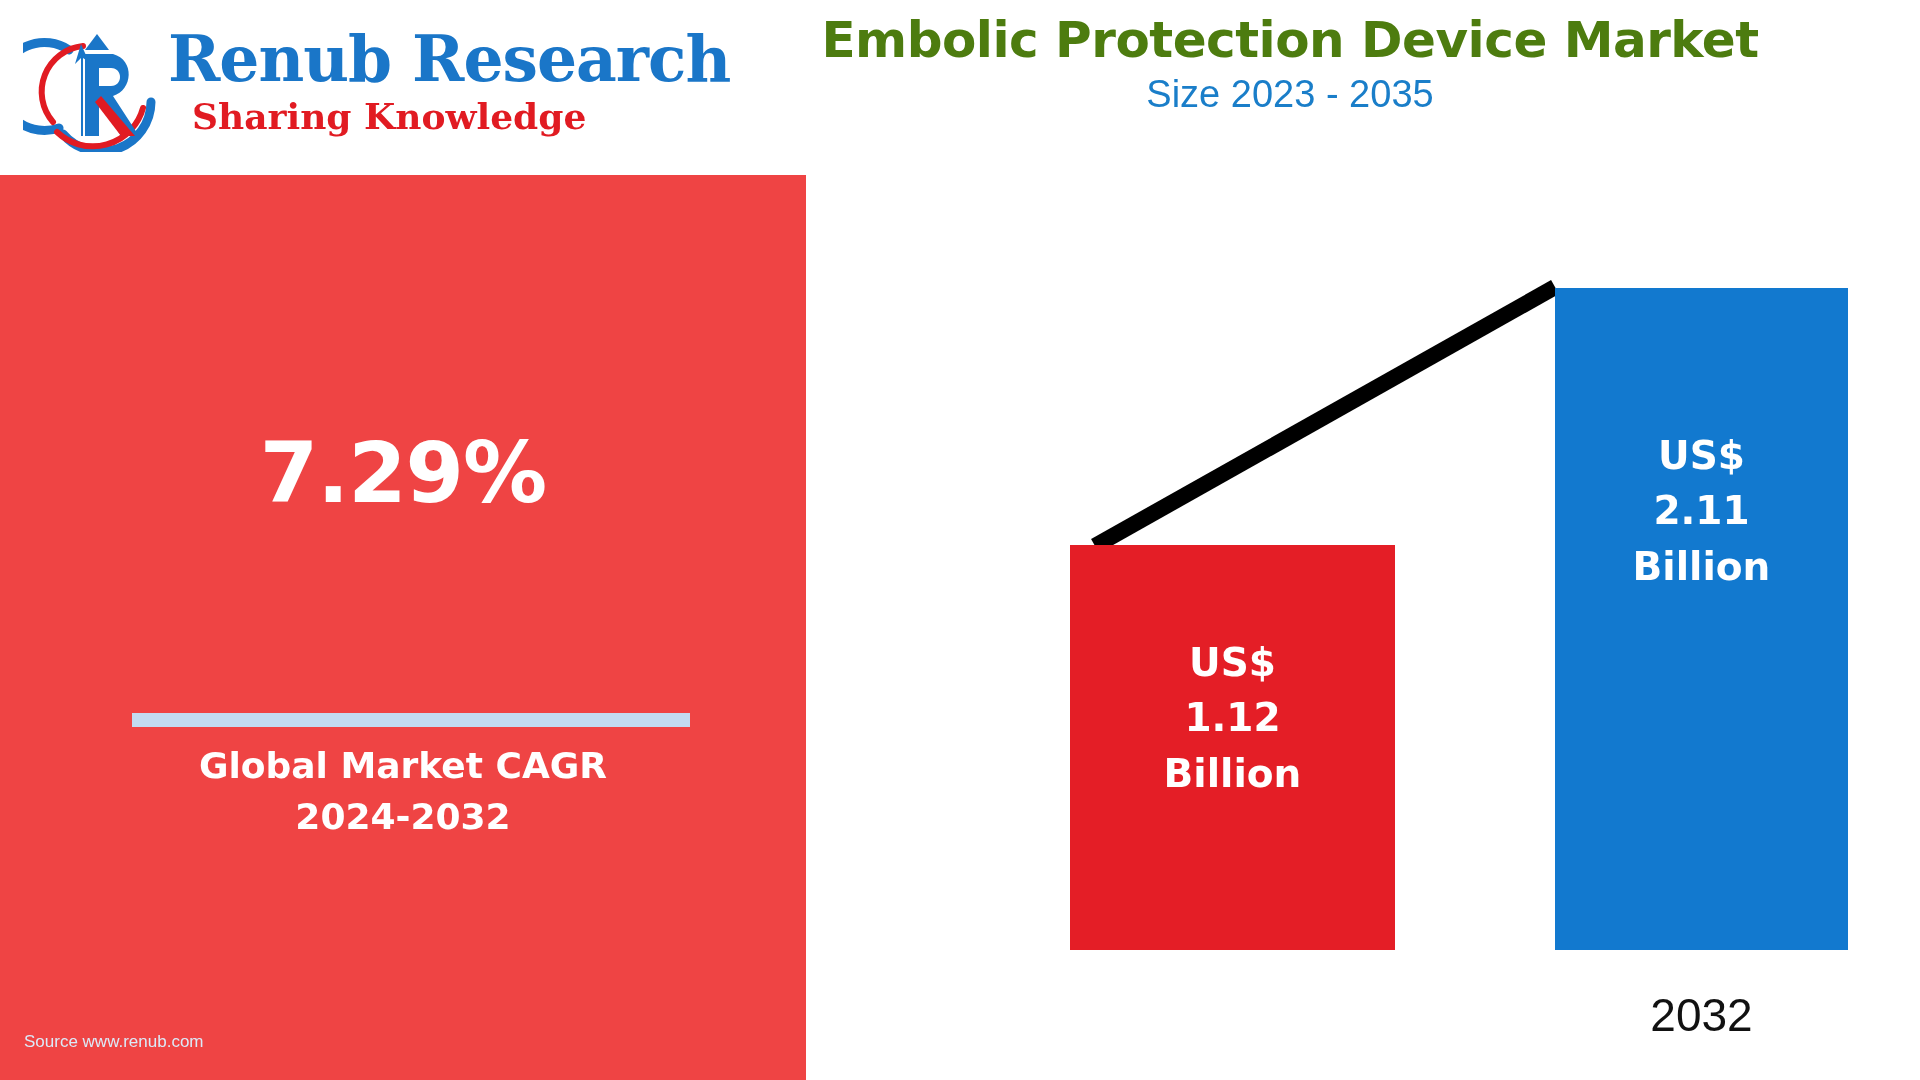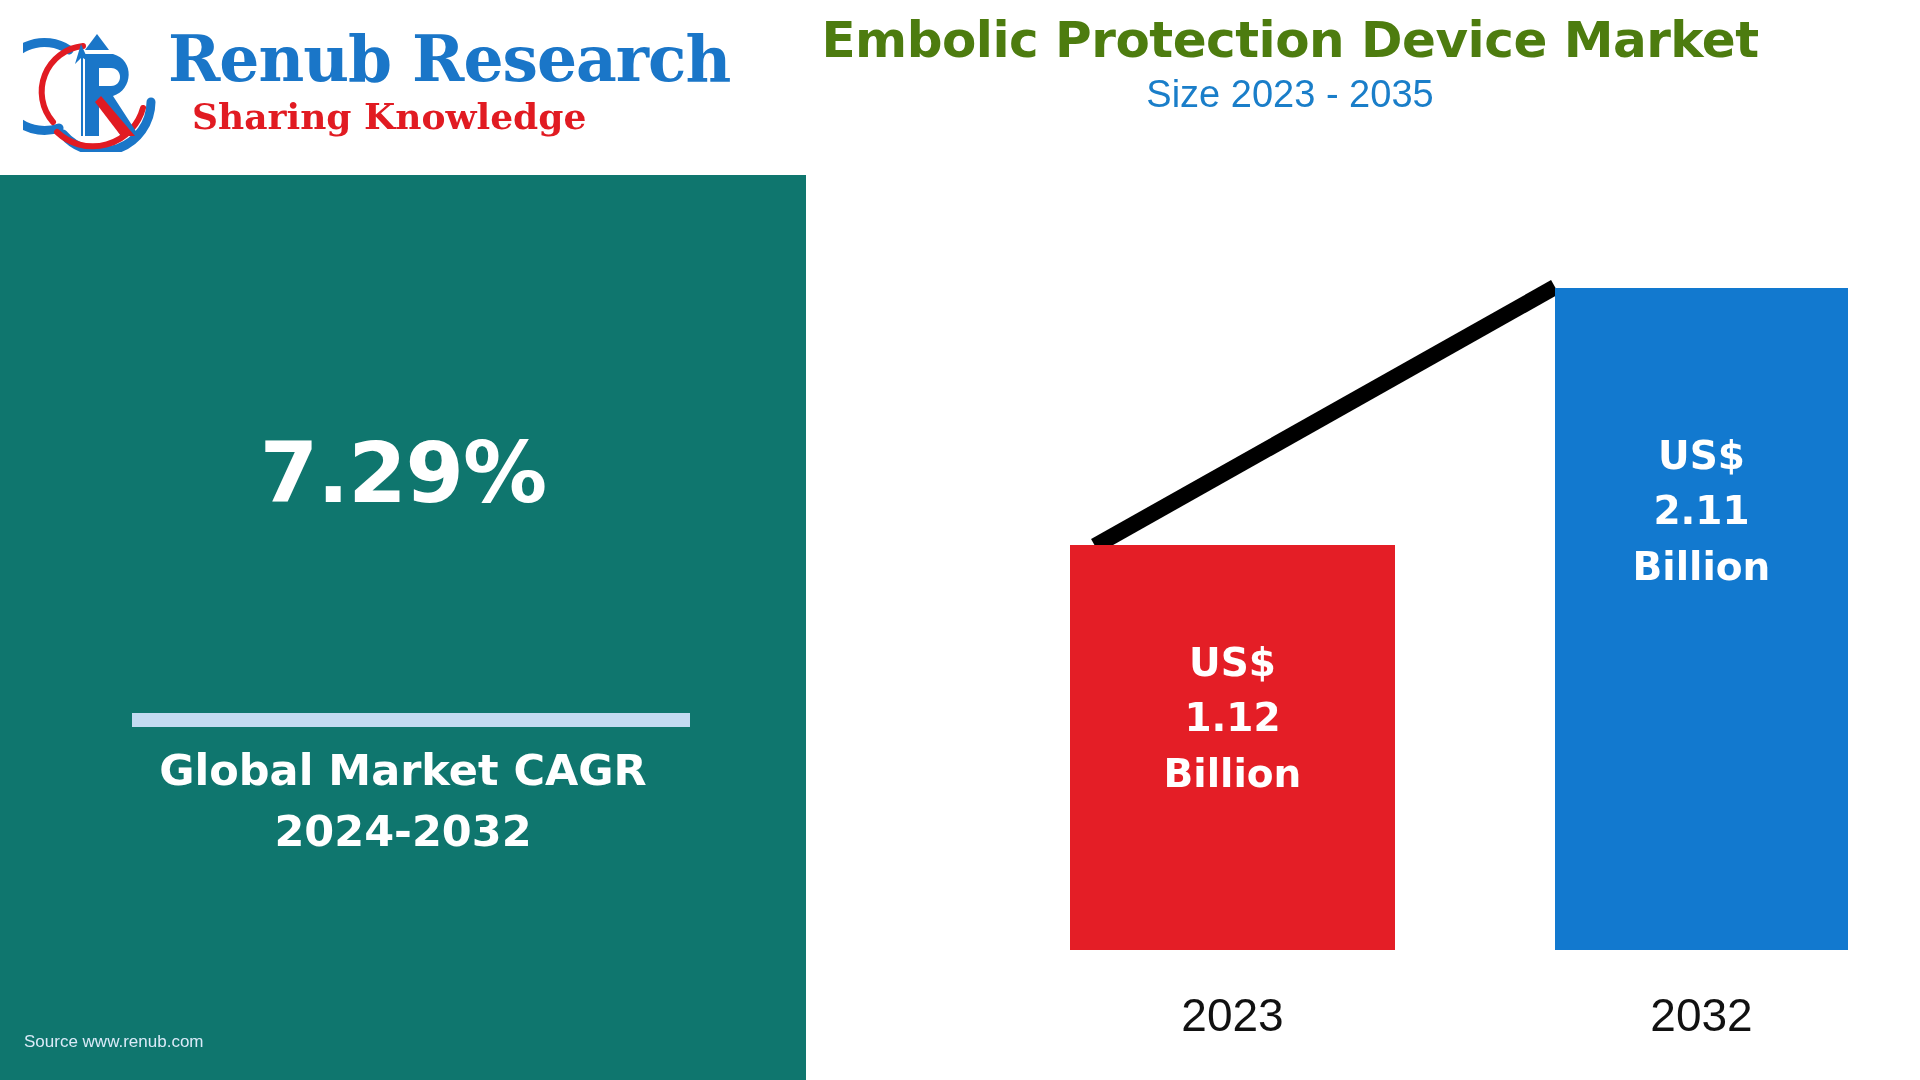--- a/index.html
+++ b/index.html
@@ -87,21 +87,21 @@
     color: #1a7ec9;
     line-height: 1.1;
     white-space: nowrap;
   }
 
   
   #left-panel {
     position: absolute;
     left: 0; top: 175px;
     width: 806px; height: 905px;
-    background: #0f766e;
+    background: #ef4444;
   }
   #cagr-value {
     position: absolute;
     left: 0; top: 256px;
     width: 806px;
     text-align: center;
     font-family: "DejaVu Sans", sans-serif;
     font-weight: bold;
     font-size: 84px;
     color: #ffffff;
@@ -114,21 +114,21 @@
     width: 558px; height: 14px;
     background: #c3dbf1;
   }
   #cagr-label {
     position: absolute;
     left: 0; top: 565px;
     width: 806px;
     text-align: center;
     font-family: "DejaVu Sans", sans-serif;
     font-weight: bold;
-    font-size: 43px;
+    font-size: 36px;
     color: #ffffff;
     line-height: 1.42;
   }
   #cagr-label div { white-space: nowrap; }
 
   #source-text {
     position: absolute;
     left: 24px; bottom: 28px;
     font-family: "Liberation Sans", sans-serif;
     font-size: 17px;
@@ -259,16 +259,15 @@
     <div class="bar-label">1.12</div>
     <div class="bar-label">Billion</div>
   </div>
 
   <div id="bar-2032" class="bar">
     <div class="bar-label">US$</div>
     <div class="bar-label">2.11</div>
     <div class="bar-label">Billion</div>
   </div>
 
-  <div id="year-2023" class="year-label">2023</div>
   <div id="year-2032" class="year-label">2032</div>
 
 </div>
 
 </body></html>

